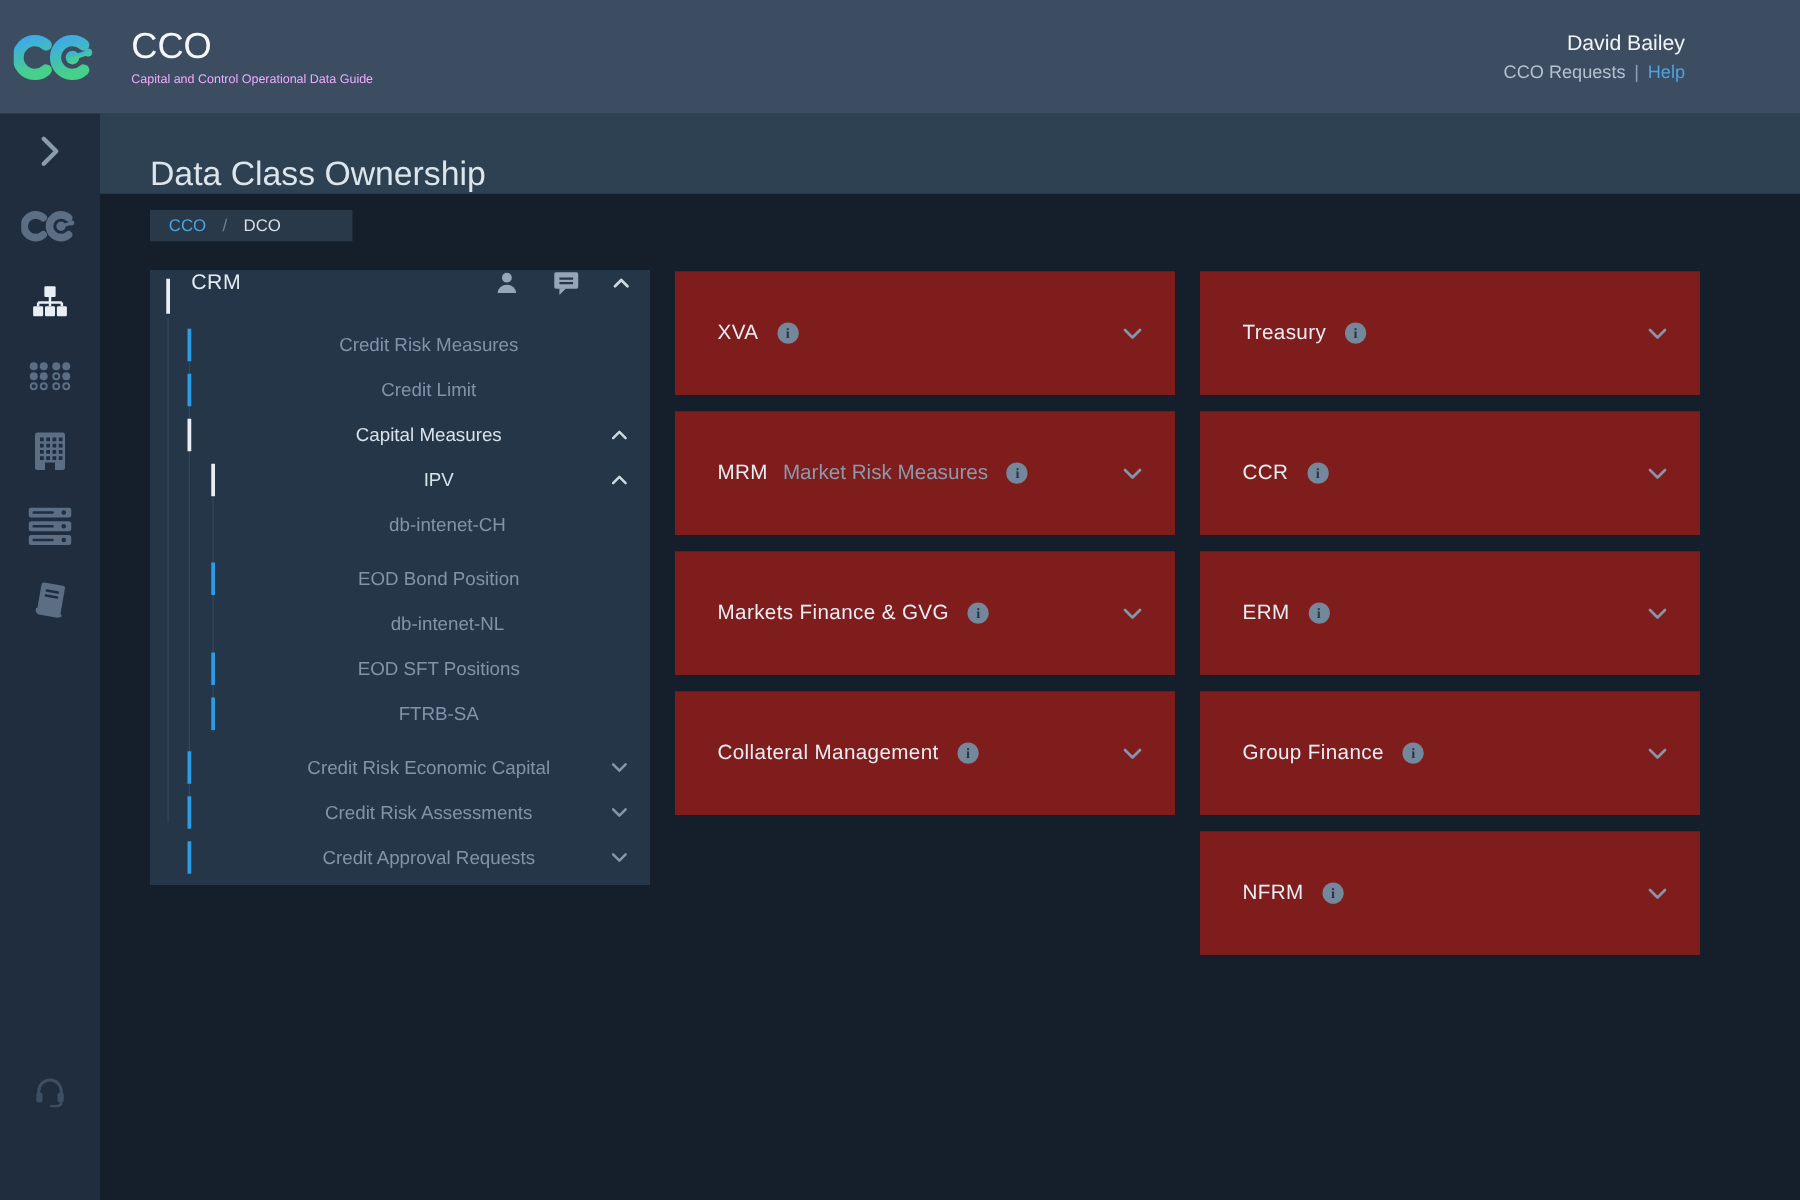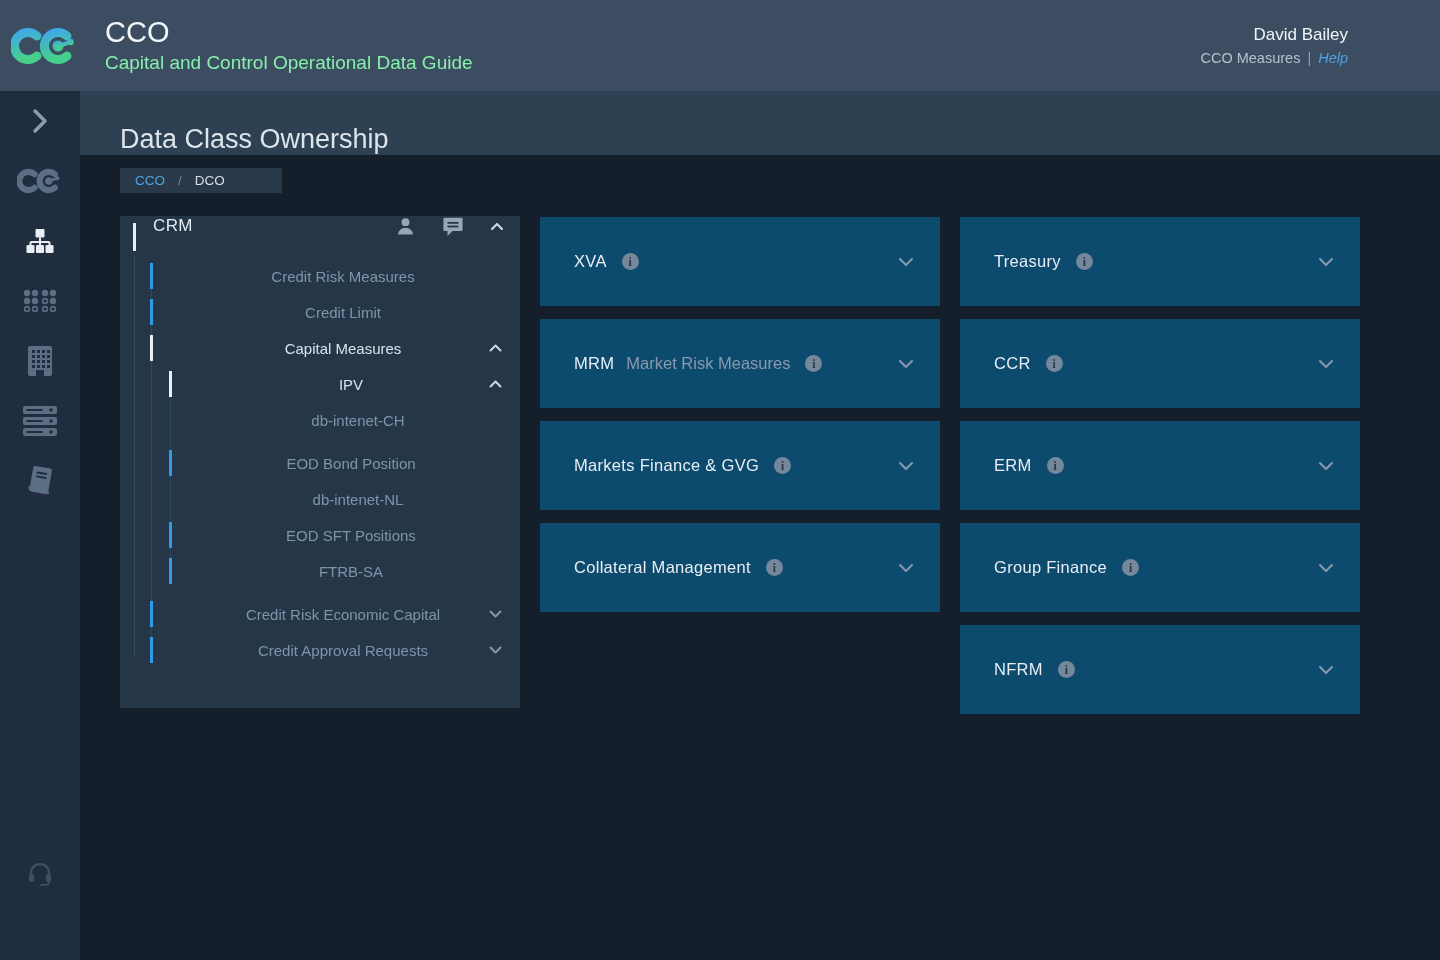--- a/index.html
+++ b/index.html
@@ -6,26 +6,26 @@
   html,body { width:1440px; height:960px; overflow:hidden; }
   body { font-family:"Liberation Sans", sans-serif; background:#141f2b; }
   #app { position:relative; width:1440px; height:960px; }
 
   
   .app-header { position:absolute; top:0; left:0; width:1440px; height:91px;
     background:#3c4d61; display:flex; align-items:center; }
   .logo-wrap { margin-left:11px; display:flex; align-items:center; }
   .app-titles { margin-left:26px; }
   .app-title { font-size:29px; color:#f4f7fa; font-weight:400; line-height:1.1; }
-  .app-subtitle { font-size:19px; color:#86efac; margin-top:4px; }
+  .app-subtitle { font-size:10px; color:#f0abfc; margin-top:4px; }
   .user-block { margin-left:auto; margin-right:92px; text-align:right; }
   .user-name { font-size:17px; color:#f0f4f8; }
   .user-links { font-size:14.5px; color:#b6c1ce; margin-top:5px; }
   .user-links .sep { margin:0 7px; color:#93a1b1; }
-  .help-link { color:#4da3e0; cursor:pointer;font-style:italic; }
+  .help-link { color:#4da3e0; cursor:pointer; }
 
   
   .sidebar { position:absolute; top:91px; left:0; width:80px; height:869px;
     background:#1f2d3e; display:flex; flex-direction:column; align-items:center; }
   .icon-slot { height:60px; width:80px; display:flex; align-items:center; justify-content:center;
     color:#5b6e84; cursor:pointer; }
   .icon-slot.bright { color:#8b9cae; }
   .icon-slot.active { color:#e9eef4; }
   .icon-slot.footer { margin-top:auto; margin-bottom:57px; color:#3d4f63; }
 
@@ -66,21 +66,21 @@
   .tree-label { font-size:15px; color:#8094a8; }
   .tree-row.active .tree-label { color:#d9e2ea; }
   .chev { color:#cdd7e0; }
   .tree-row .chev { position:absolute; right:18px; }
   .chev.down { transform:rotate(180deg); color:#8596aa; }
 
   
   .cards-col { position:absolute; top:217px; width:400px; }
   #cards-left { left:540px; }
   #cards-right { left:960px; }
-  .card { height:89px; background:#0c4a6e; margin-bottom:13px; display:flex;
+  .card { height:99px; background:#7f1d1d; margin-bottom:13px; display:flex;
     align-items:center; padding:0 26px 0 34px; cursor:pointer; }
   .card-code { font-size:16.5px; color:#e8eef4; letter-spacing:.3px; }
   .card-name { font-size:16.5px; color:#8a9aac; margin-left:12px; }
   .info-badge { margin-left:15px; width:17px; height:17px; border-radius:50%;
     background:#75879a; color:#253648; font-size:11.5px; font-weight:bold;
     display:flex; align-items:center; justify-content:center;
     font-family:"Liberation Serif", serif; cursor:pointer; flex:0 0 auto; }
   .card-chev { margin-left:auto; color:#8596aa; }
 </style>
 </head>
@@ -104,21 +104,21 @@
         <circle cx="59.5" cy="22" r="3.2" fill="url(#lg)"></circle>
       </svg>
     </div>
     <div class="app-titles">
       <div class="app-title">CCO</div>
       <div class="app-subtitle">Capital and Control Operational Data Guide</div>
     </div>
     <div class="user-block">
       <div class="user-name">David Bailey</div>
       <div class="user-links">
-        <span>CCO Measures</span><span class="sep">|</span><span class="help-link">Help</span>
+        <span>CCO Requests</span><span class="sep">|</span><span class="help-link">Help</span>
       </div>
     </div>
   </header>
 
   <nav class="sidebar">
     <div class="icon-slot bright">
       <svg width="16" height="26" viewBox="0 0 16 26">
         <polyline points="3,3 13,13 3,23" fill="none" stroke="currentColor" stroke-width="3.5" stroke-linecap="round" stroke-linejoin="round"></polyline>
       </svg>
     </div>
@@ -305,20 +305,27 @@
   </div>
         <div class="tree-row lvl1 group-start">
     <span class="bar blue"></span>
     <span class="tree-label">Credit Risk Economic Capital</span>
     <svg class="chev down" width="13" height="8" viewBox="0 0 13 8">
       <polyline points="1.5,6.5 6.5,1.5 11.5,6.5" fill="none" stroke="currentColor" stroke-width="2" stroke-linecap="round" stroke-linejoin="round"></polyline>
     </svg>
   </div>
         <div class="tree-row lvl1">
     <span class="bar blue"></span>
+    <span class="tree-label">Credit Risk Assessments</span>
+    <svg class="chev down" width="13" height="8" viewBox="0 0 13 8">
+      <polyline points="1.5,6.5 6.5,1.5 11.5,6.5" fill="none" stroke="currentColor" stroke-width="2" stroke-linecap="round" stroke-linejoin="round"></polyline>
+    </svg>
+  </div>
+        <div class="tree-row lvl1">
+    <span class="bar blue"></span>
     <span class="tree-label">Credit Approval Requests</span>
     <svg class="chev down" width="13" height="8" viewBox="0 0 13 8">
       <polyline points="1.5,6.5 6.5,1.5 11.5,6.5" fill="none" stroke="currentColor" stroke-width="2" stroke-linecap="round" stroke-linejoin="round"></polyline>
     </svg>
   </div>
       </div>
   </section>
 
   <div class="cards-col" id="cards-left">
       <div class="card">

